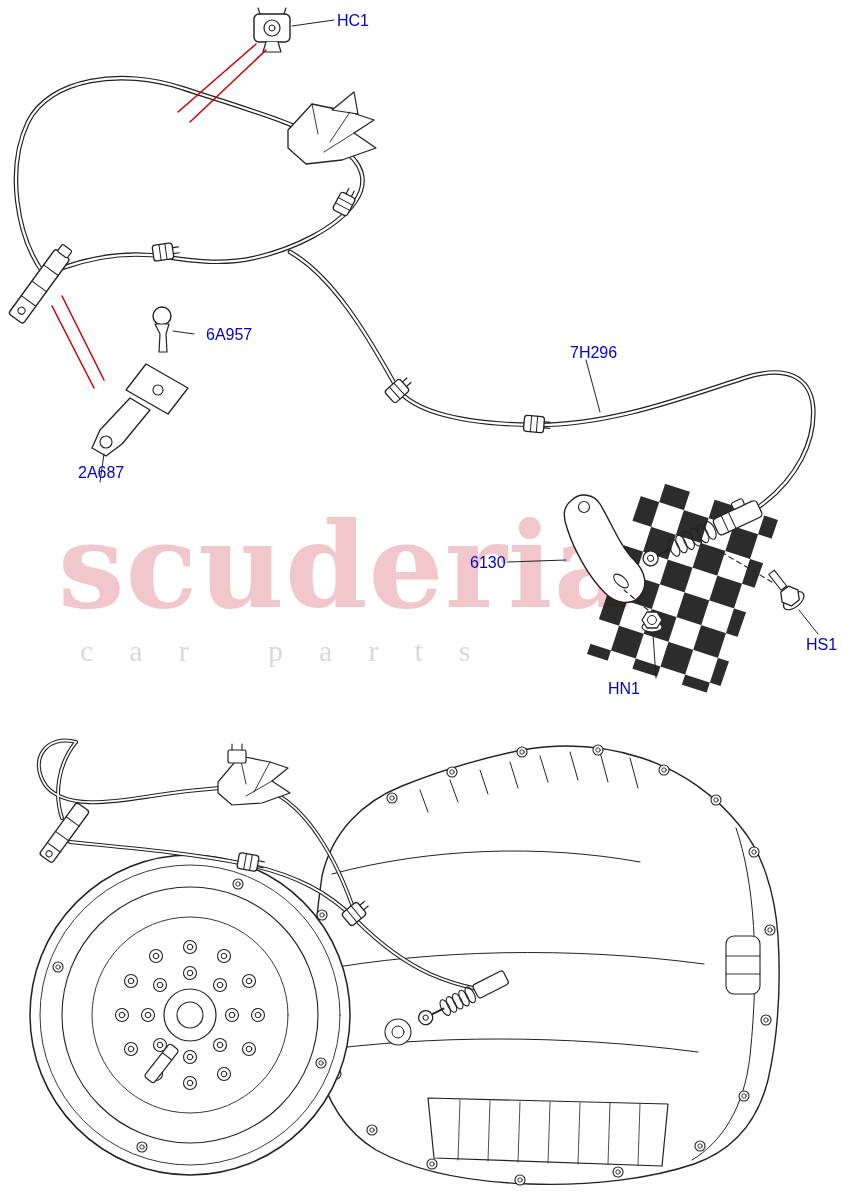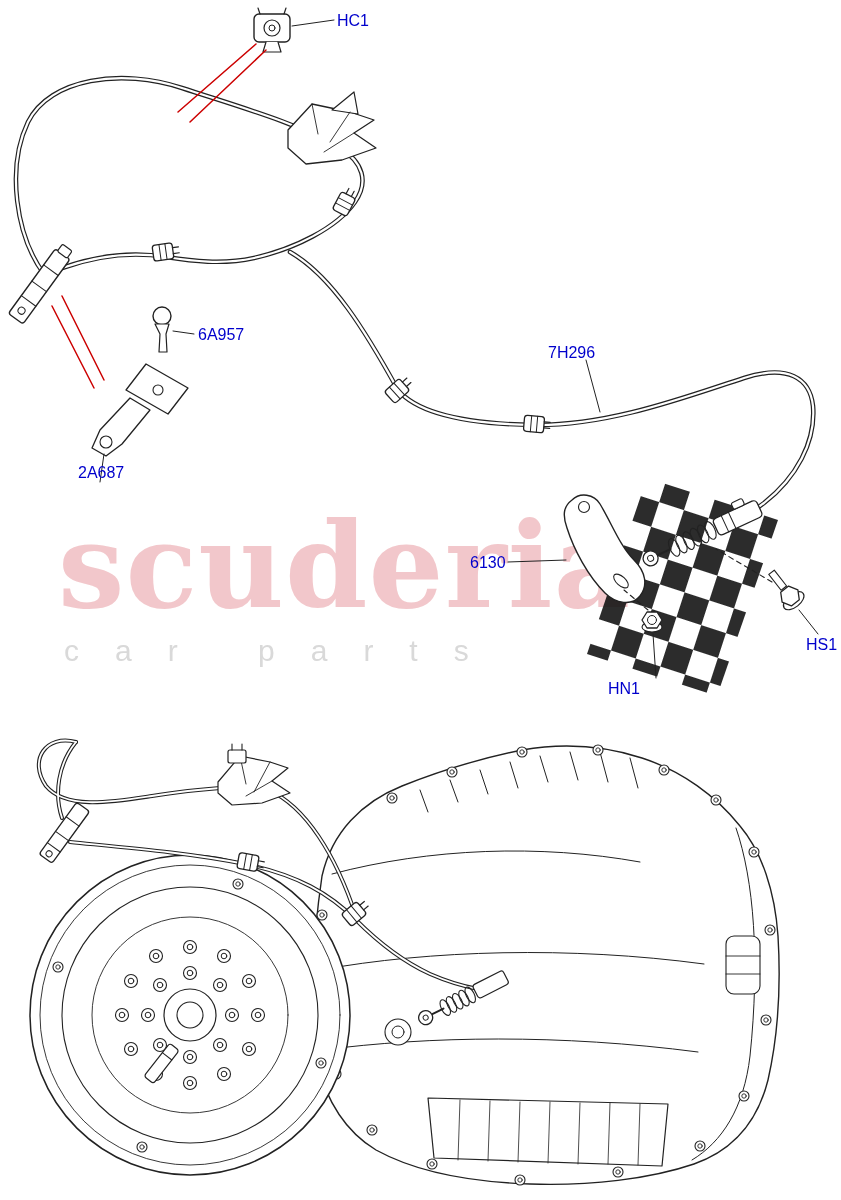--- a/index.html
+++ b/index.html
@@ -24,22 +24,22 @@
     font-weight: bold;
     font-size: 118px;
     letter-spacing: 1px;
     color: var(--brandPink, #f0bec2);
     opacity: 0.85;
     white-space: nowrap;
     user-select: none;
   }
   .watermark-tagline {
     position: absolute;
-    left: 64px; top: 634px;
-    font-family: Liberation Sans, sans-serif;
+    left: 80px; top: 634px;
+    font-family: Liberation Serif, serif;
     font-size: 30px;
     letter-spacing: 36px;
     color: var(--taglineGray, #d9d9d9);
     white-space: nowrap;
     user-select: none;
   }
   .flag { position: absolute; left: 585px; top: 478px; }
 
   .part-label {
     position: absolute;
@@ -289,21 +289,21 @@
 
     <g>
       <path class="leader" d="M334,20 L292,26 M194,334 L173,331 M586,360 L600,412 M100,482 L104,454 M508,562 L566,560 M656,678 L653,634 M818,634 L799,610"></path>
       <path class="red-line" d="M256,44 L178,112 M266,50 L190,122 M62,296 L104,380 M52,306 L94,388"></path>
     </g>
   </svg>
   </div>
 
   <div class="layer label-layer">
     <div class="part-label" style="left:337px; top:12px">HC1</div>
-    <div class="part-label" style="left:198px; top:326px">6A957</div>
-    <div class="part-label" style="left:548px; top:344px">7H296</div>
+    <div class="part-label" style="left:206px; top:326px">6A957</div>
+    <div class="part-label" style="left:570px; top:344px">7H296</div>
     <div class="part-label" style="left:78px;  top:464px">2A687</div>
     <div class="part-label" style="left:470px; top:554px">6130</div>
     <div class="part-label" style="left:608px; top:680px">HN1</div>
     <div class="part-label" style="left:806px; top:636px">HS1</div>
   </div>
 
 </div>
 
 </body></html>

